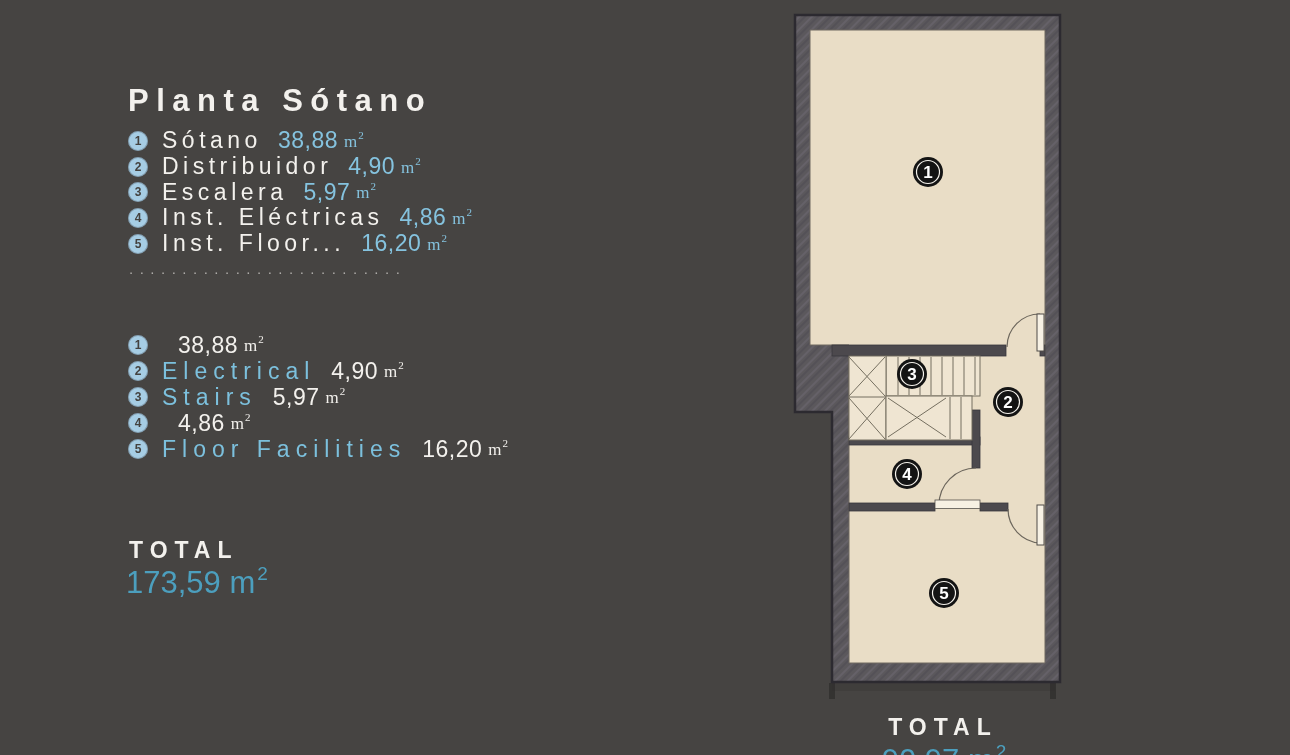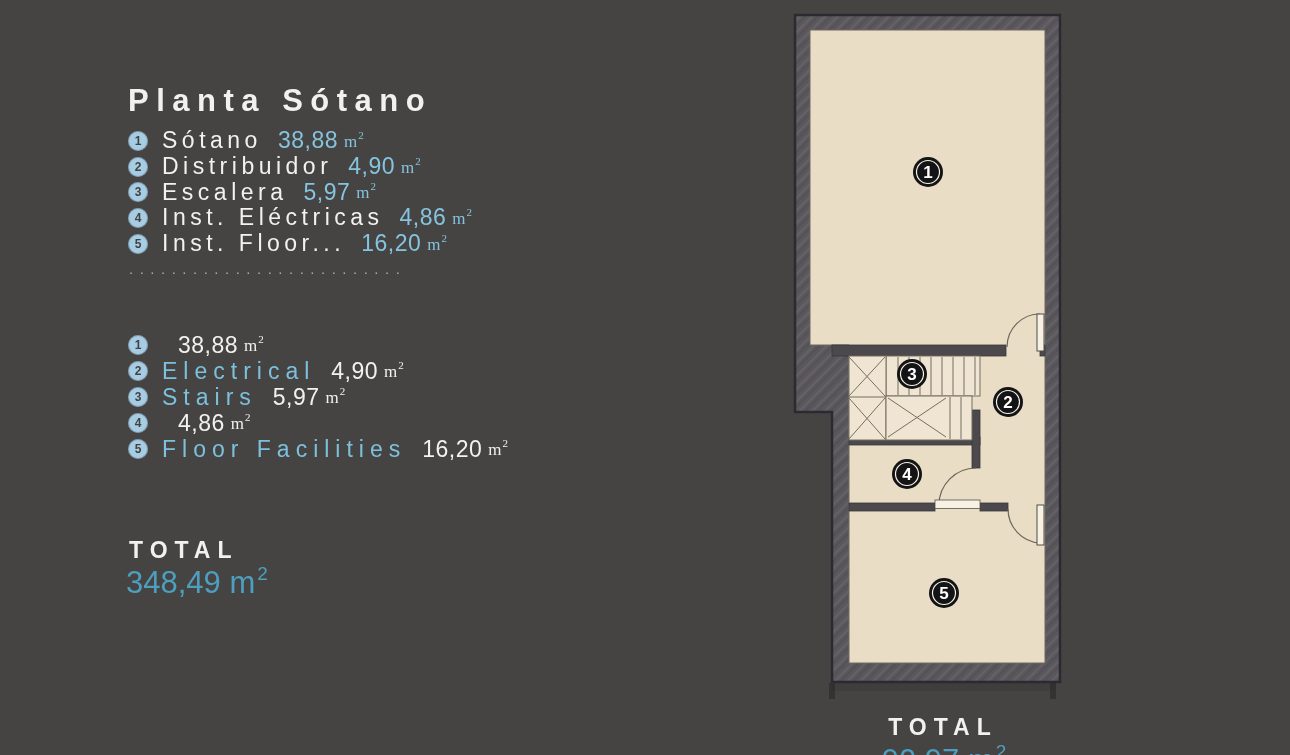--- a/index.html
+++ b/index.html
@@ -115,21 +115,21 @@
     </div>
     <div class="row">
       <span class="num">5</span>
       <span class="lbl lbl-en">Floor Facilities</span>
       <span class="val val-en">16,20</span>
       <span class="unit unit-en"><span>m</span><sup>2</sup></span>
     </div>
   </div>
 
   <div class="total-label left-total-label">TOTAL</div>
-  <div class="total-value left-total-value"><span>348,49</span>&nbsp;<span>m</span><sup>2</sup></div>
+  <div class="total-value left-total-value"><span>173,59</span>&nbsp;<span>m</span><sup>2</sup></div>
 
   <svg id="plan" width="295" height="700" viewBox="780 5 295 700" xmlns="http://www.w3.org/2000/svg">
     <defs>
       <pattern id="hatch" patternUnits="userSpaceOnUse" width="9" height="9" patternTransform="rotate(45)">
         <rect width="9" height="9" fill="#5b585c"></rect>
         <line x1="1" y1="0" x2="1" y2="9" stroke="#67636b" stroke-width="1.6"></line>
         <line x1="5" y1="0" x2="5" y2="9" stroke="#514e54" stroke-width="1.4"></line>
       </pattern>
     </defs>
 

